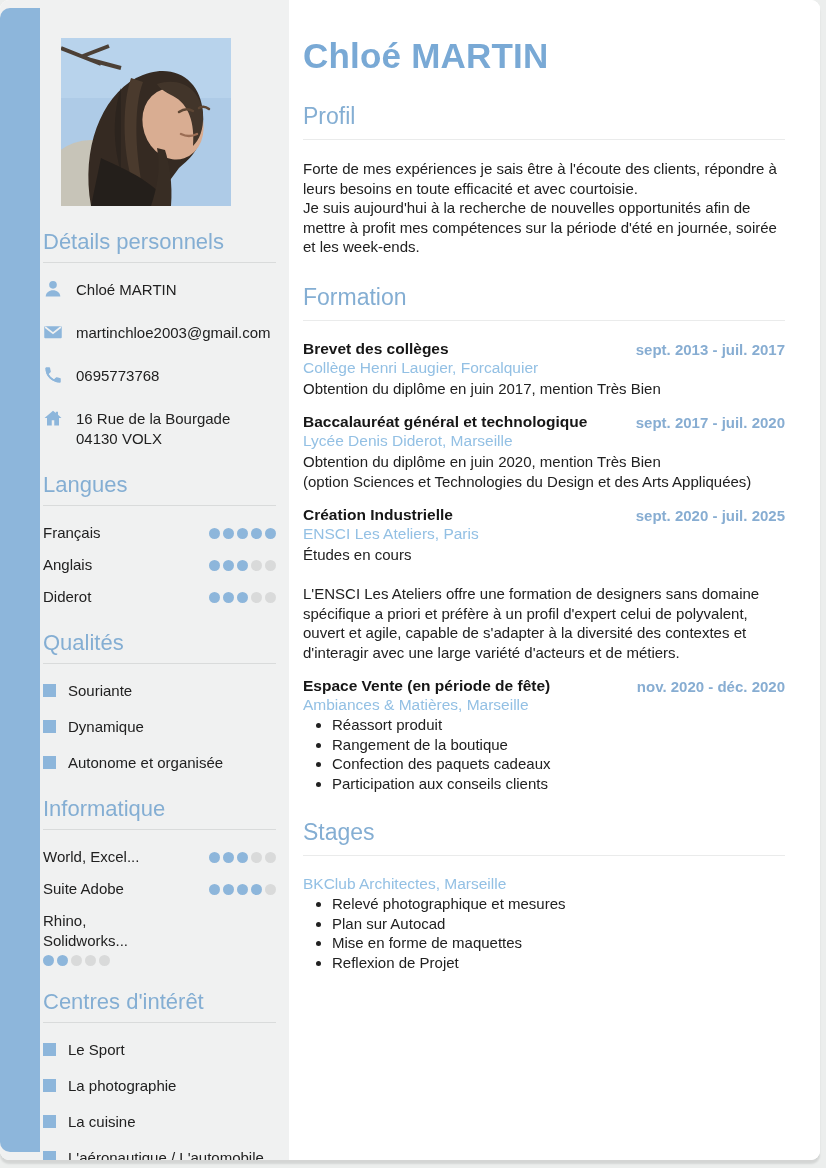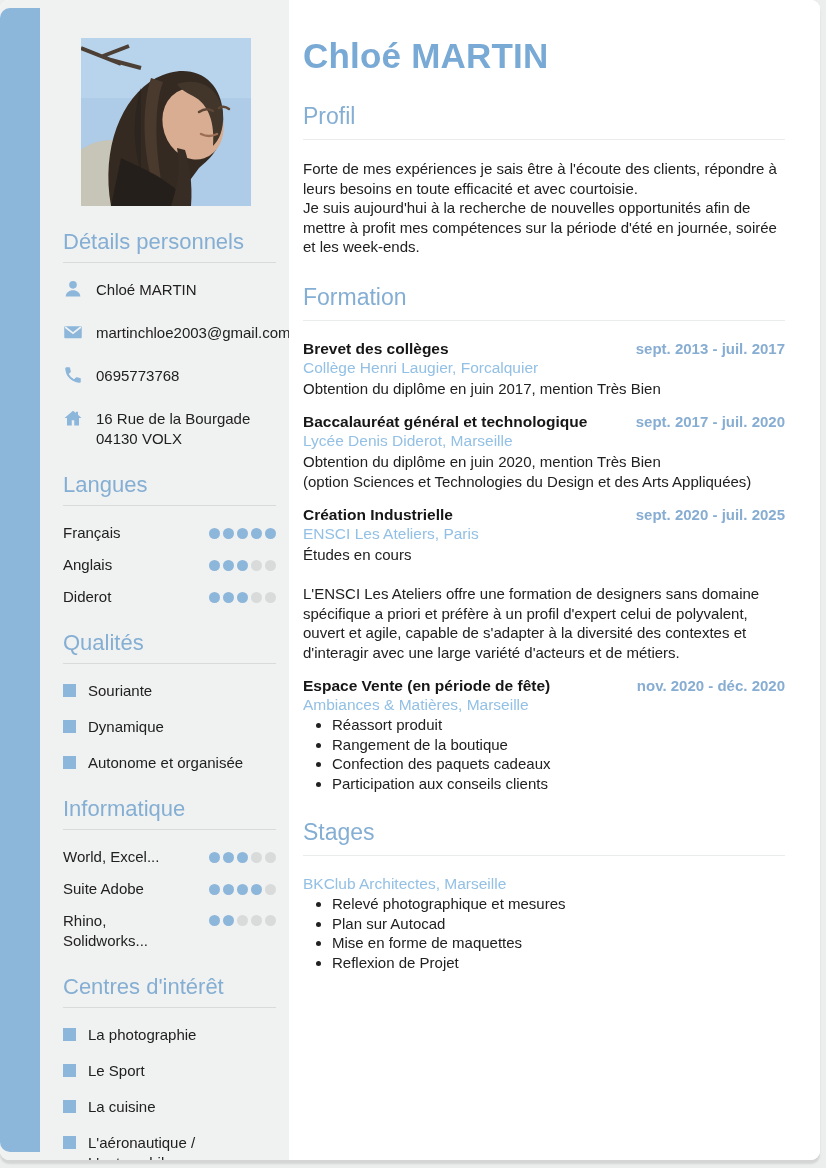--- a/index.html
+++ b/index.html
@@ -7,21 +7,21 @@
     --org:#93c0e4; --text:#212121; --sidebar-bg:#f0f1f1; --dot-off:#d9dada;
     --divider-side:#d9dbdb; --divider-main:#eaebeb; --outer-bg:#eceeed;
   }
   *{box-sizing:border-box; margin:0; padding:0;}
   body{font-family:"Liberation Sans","DejaVu Sans",sans-serif; color:var(--text);}
   .viewport{width:826px; height:1168px; background:var(--outer-bg); overflow:hidden; position:relative;}
   .page{position:absolute; left:0; top:0; width:820px; height:1160px; background:#fff;
         border-radius:9px; overflow:hidden; box-shadow:0 4px 2px rgba(0,0,0,0.10);}
   
   .sidebar{position:absolute; left:0; top:0; bottom:0; width:293px; background:var(--sidebar-bg);
-           padding:0 17px 0 63px;}
+           padding:0 17px 0 43px;}
   .stripe{position:absolute; left:0; top:8px; bottom:8px; width:40px; background:var(--accent);
           border-radius:10px 0 0 10px;}
   .photo{width:170px; height:168px; margin:38px 0 0 18px; display:block;}
   .side-h{font-size:22px; font-weight:400; color:var(--heading); margin-top:23px;
           padding-bottom:7px; border-bottom:1px solid var(--divider-side); margin-bottom:17px;}
   .d-row{display:flex; align-items:flex-start; gap:13px; margin-bottom:23px; font-size:15px; line-height:20px;}
   .d-icon{flex:0 0 20px; height:20px; color:var(--accent); margin-top:-1px;}
   .d-icon svg{width:20px; height:20px; display:block;}
   .lvl-row{display:flex; justify-content:space-between; align-items:center; margin-bottom:12px;
            font-size:15px; line-height:20px;}
@@ -32,21 +32,21 @@
   .sq{flex:0 0 13px; height:13px; margin-top:3px; background:var(--accent);}
   .pre{white-space:pre-line;}
   
   .main{position:absolute; left:289px; top:0; right:0; bottom:0; background:#fff;
         padding:36px 35px 0 14px;}
   .name{font-size:35px; font-weight:700; color:var(--name); letter-spacing:0.2px;}
   .sec-h{font-size:23px; font-weight:400; color:var(--heading); margin-top:27px;
          padding-bottom:9px; border-bottom:1px solid var(--divider-main); margin-bottom:19px;}
   .para{font-size:15px; line-height:19.5px; margin-bottom:19px;}
   .entry{margin-bottom:15px;}
-  .entry-head{display:flex; justify-content:space-between; align-items:flex-start;}
+  .entry-head{display:flex; justify-content:space-between; align-items:flex-end;}
   .entry-title{font-size:15.5px; font-weight:700; color:#161616;}
   .entry-date{font-size:15px; font-weight:700; color:var(--date); white-space:nowrap; margin-left:12px;}
   .entry-org{font-size:15.5px; color:var(--org); margin:1px 0 2px;}
   .entry-desc{font-size:15px; line-height:19.5px;}
   .entry ul{margin:2px 0 0; padding-left:29px;}
   .entry li{font-size:15px; line-height:17.5px; margin-bottom:2px;}
 </style>
 </head>
 <body>
 
@@ -176,41 +176,41 @@
     <div class="lvl-row">
       <span>Suite Adobe</span>
       <span class="dots">
             <span class="dot on"></span>
             <span class="dot on"></span>
             <span class="dot on"></span>
             <span class="dot on"></span>
             <span class="dot"></span>
           </span>
     </div>
-    <div class="lvl-row" style="align-items:flex-start;">
+    <div class="lvl-row" style="align-items:flex-start;flex-direction:column;">
       <span class="pre">Rhino,
 Solidworks...</span>
       <span class="dots" style="margin-top:4px;">
             <span class="dot on"></span>
             <span class="dot on"></span>
             <span class="dot"></span>
             <span class="dot"></span>
             <span class="dot"></span>
           </span>
     </div>
 
     <h2 class="side-h">Centres d'intérêt</h2>
 
     <div class="q-row">
       <span class="sq"></span>
+      <span>Le Sport</span>
+    </div>
+    <div class="q-row">
+      <span class="sq"></span>
       <span>La photographie</span>
-    </div>
-    <div class="q-row">
-      <span class="sq"></span>
-      <span>Le Sport</span>
     </div>
     <div class="q-row">
       <span class="sq"></span>
       <span>La cuisine</span>
     </div>
     <div class="q-row">
       <span class="sq"></span>
       <span>L'aéronautique / L'automobile</span>
     </div>
 

